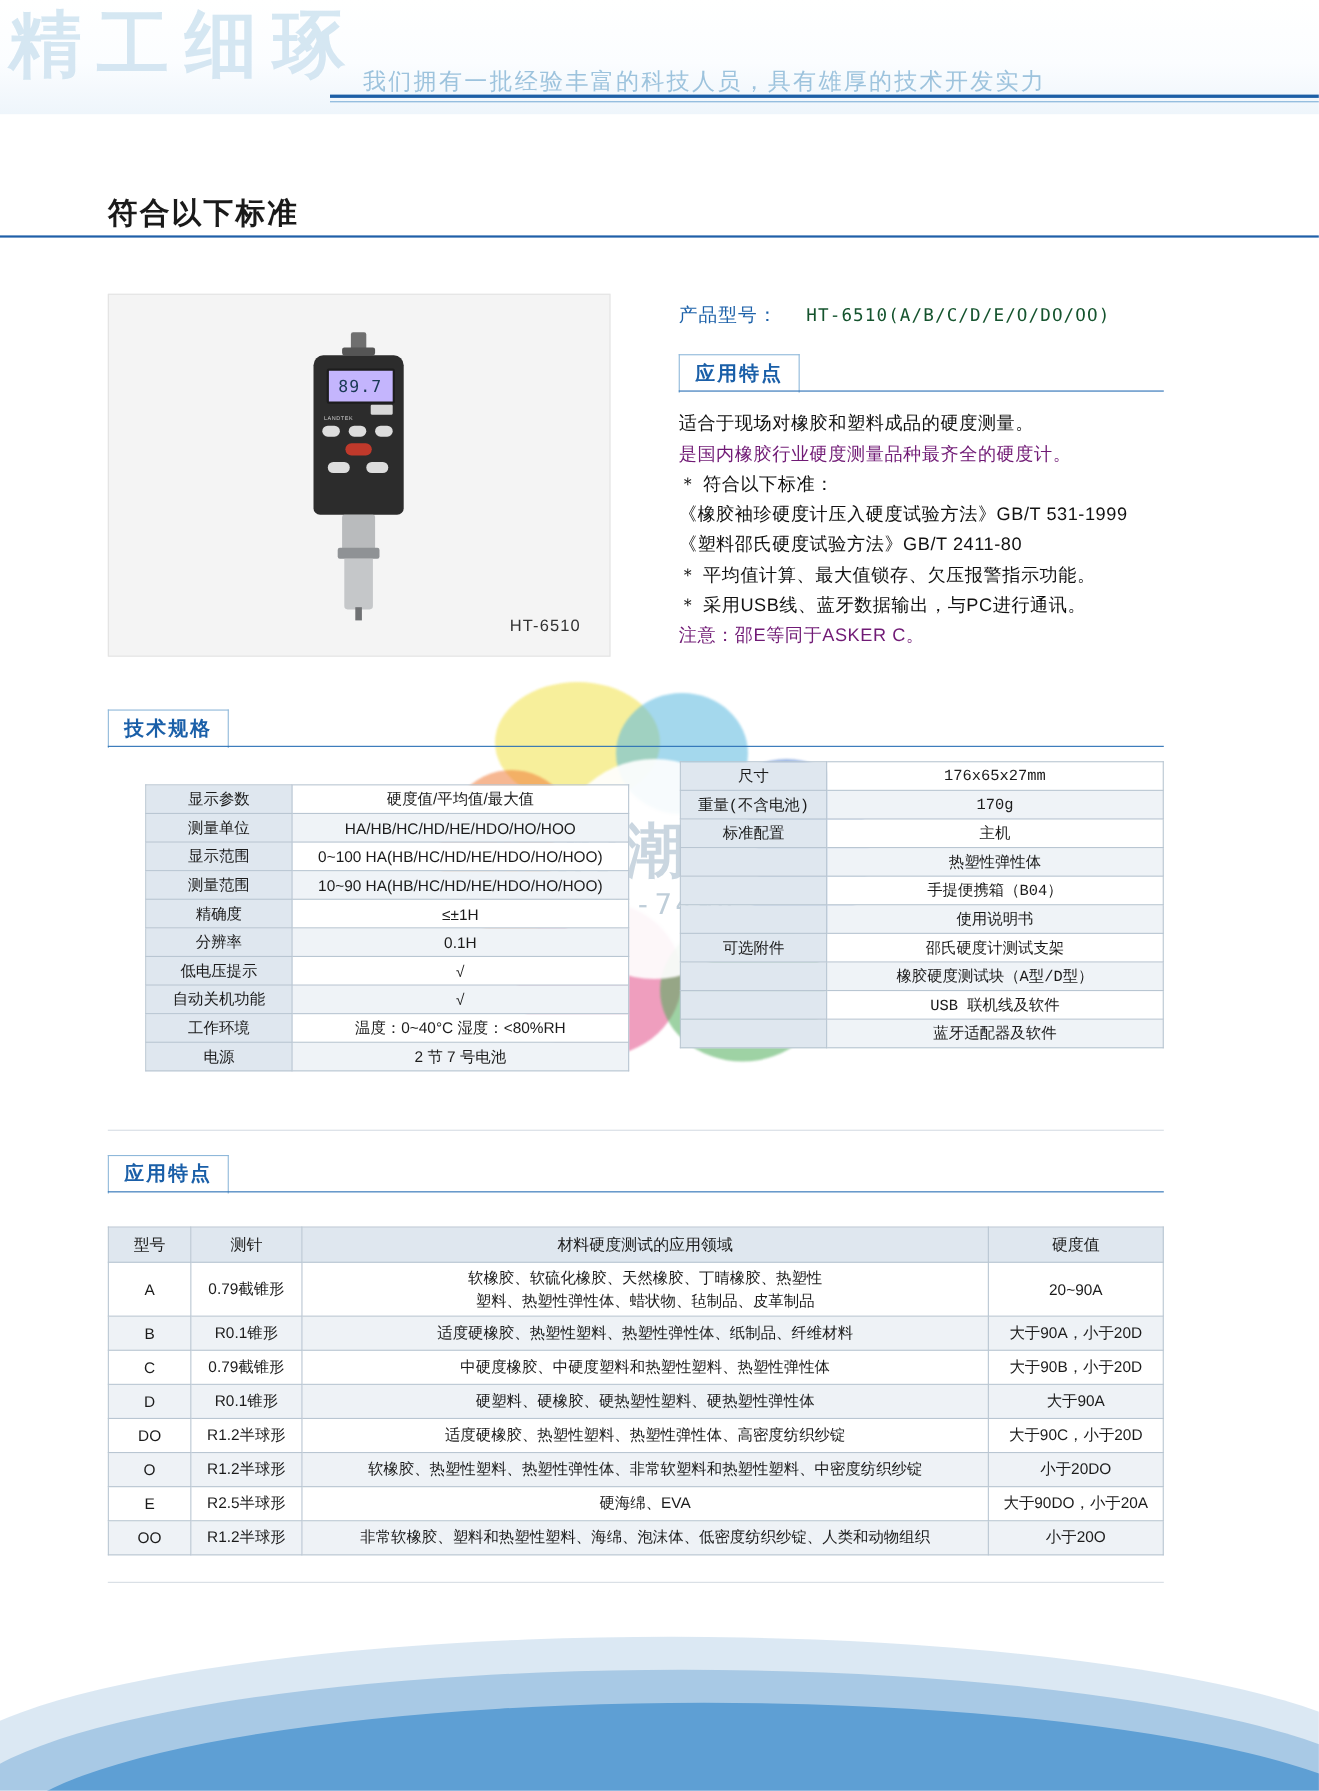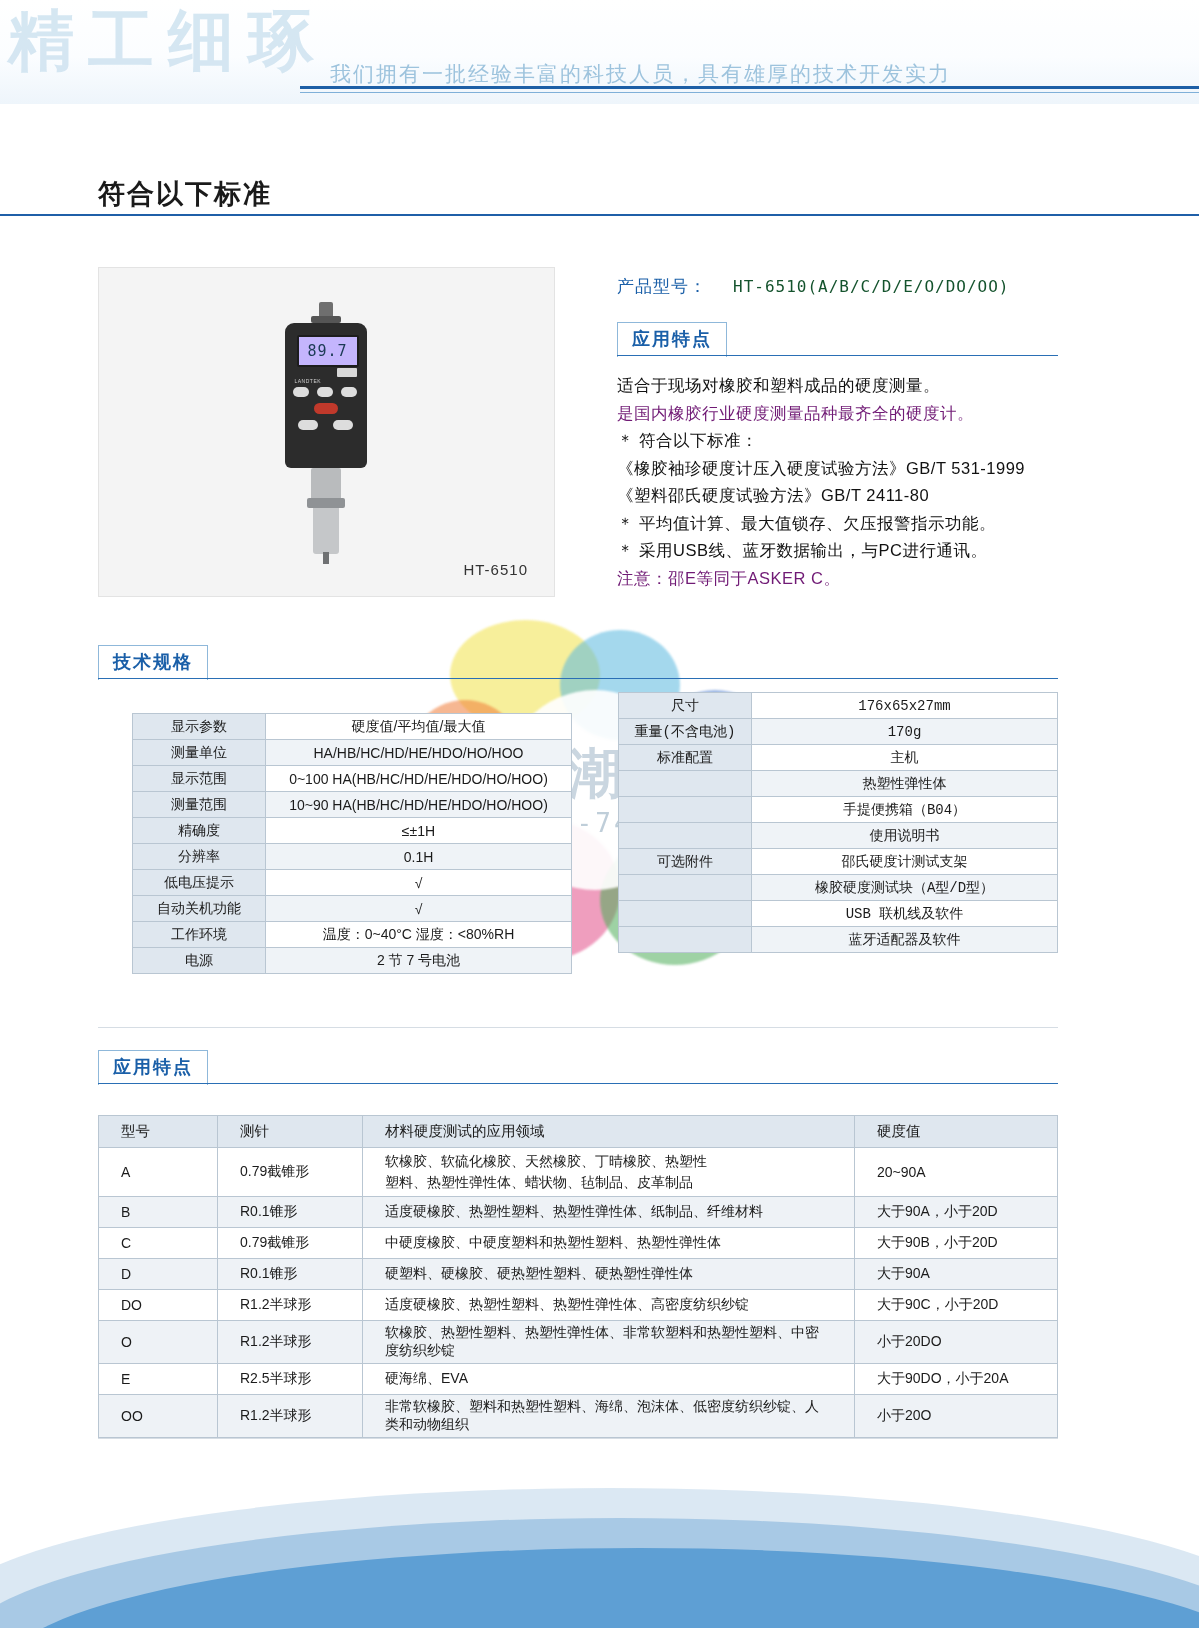--- a/index.html
+++ b/index.html
@@ -91,21 +91,21 @@
 
   
   .tbl{position:absolute;border-collapse:collapse;font-size:14px;}
   .tbl td{border:1px solid #b9c6d2;height:25px;padding:0 6px;text-align:center;color:#1b1b1b;}
   .tbl .lab{background:#dfe7ef;width:120px;}
   .tbl .val{background:#ffffff;}
   .tbl tr.alt .val{background:#eff3f7;}
 
   
   .tbl2{position:absolute;left:98px;top:1115px;border-collapse:collapse;font-size:14px;width:960px;}
-  .tbl2 td,.tbl2 th{border:1px solid #b9c6d2;padding:3px 22px;color:#1b1b1b;font-weight:400;}
+  .tbl2 td,.tbl2 th{border:1px solid #b9c6d2;padding:3px 0;text-align:center;color:#1b1b1b;font-weight:400;}
   .tbl2 thead td{background:#dfe7ef;height:25px;font-size:14.5px;}
   .tbl2 tbody td{height:24px;}
   .tbl2 tbody tr.alt td{background:#eef2f6;}
   .c-model{width:74px;} .c-pin{width:100px;} .c-hard{width:158px;}
 
   .hr-soft{position:absolute;left:98px;height:1px;background:#d6dde4;width:960px;}
 
   
   .wm{position:absolute;left:390px;top:620px;width:430px;height:380px;pointer-events:none;}
   .wm .blob{position:absolute;border-radius:50%;filter:blur(1px);opacity:.55;}

